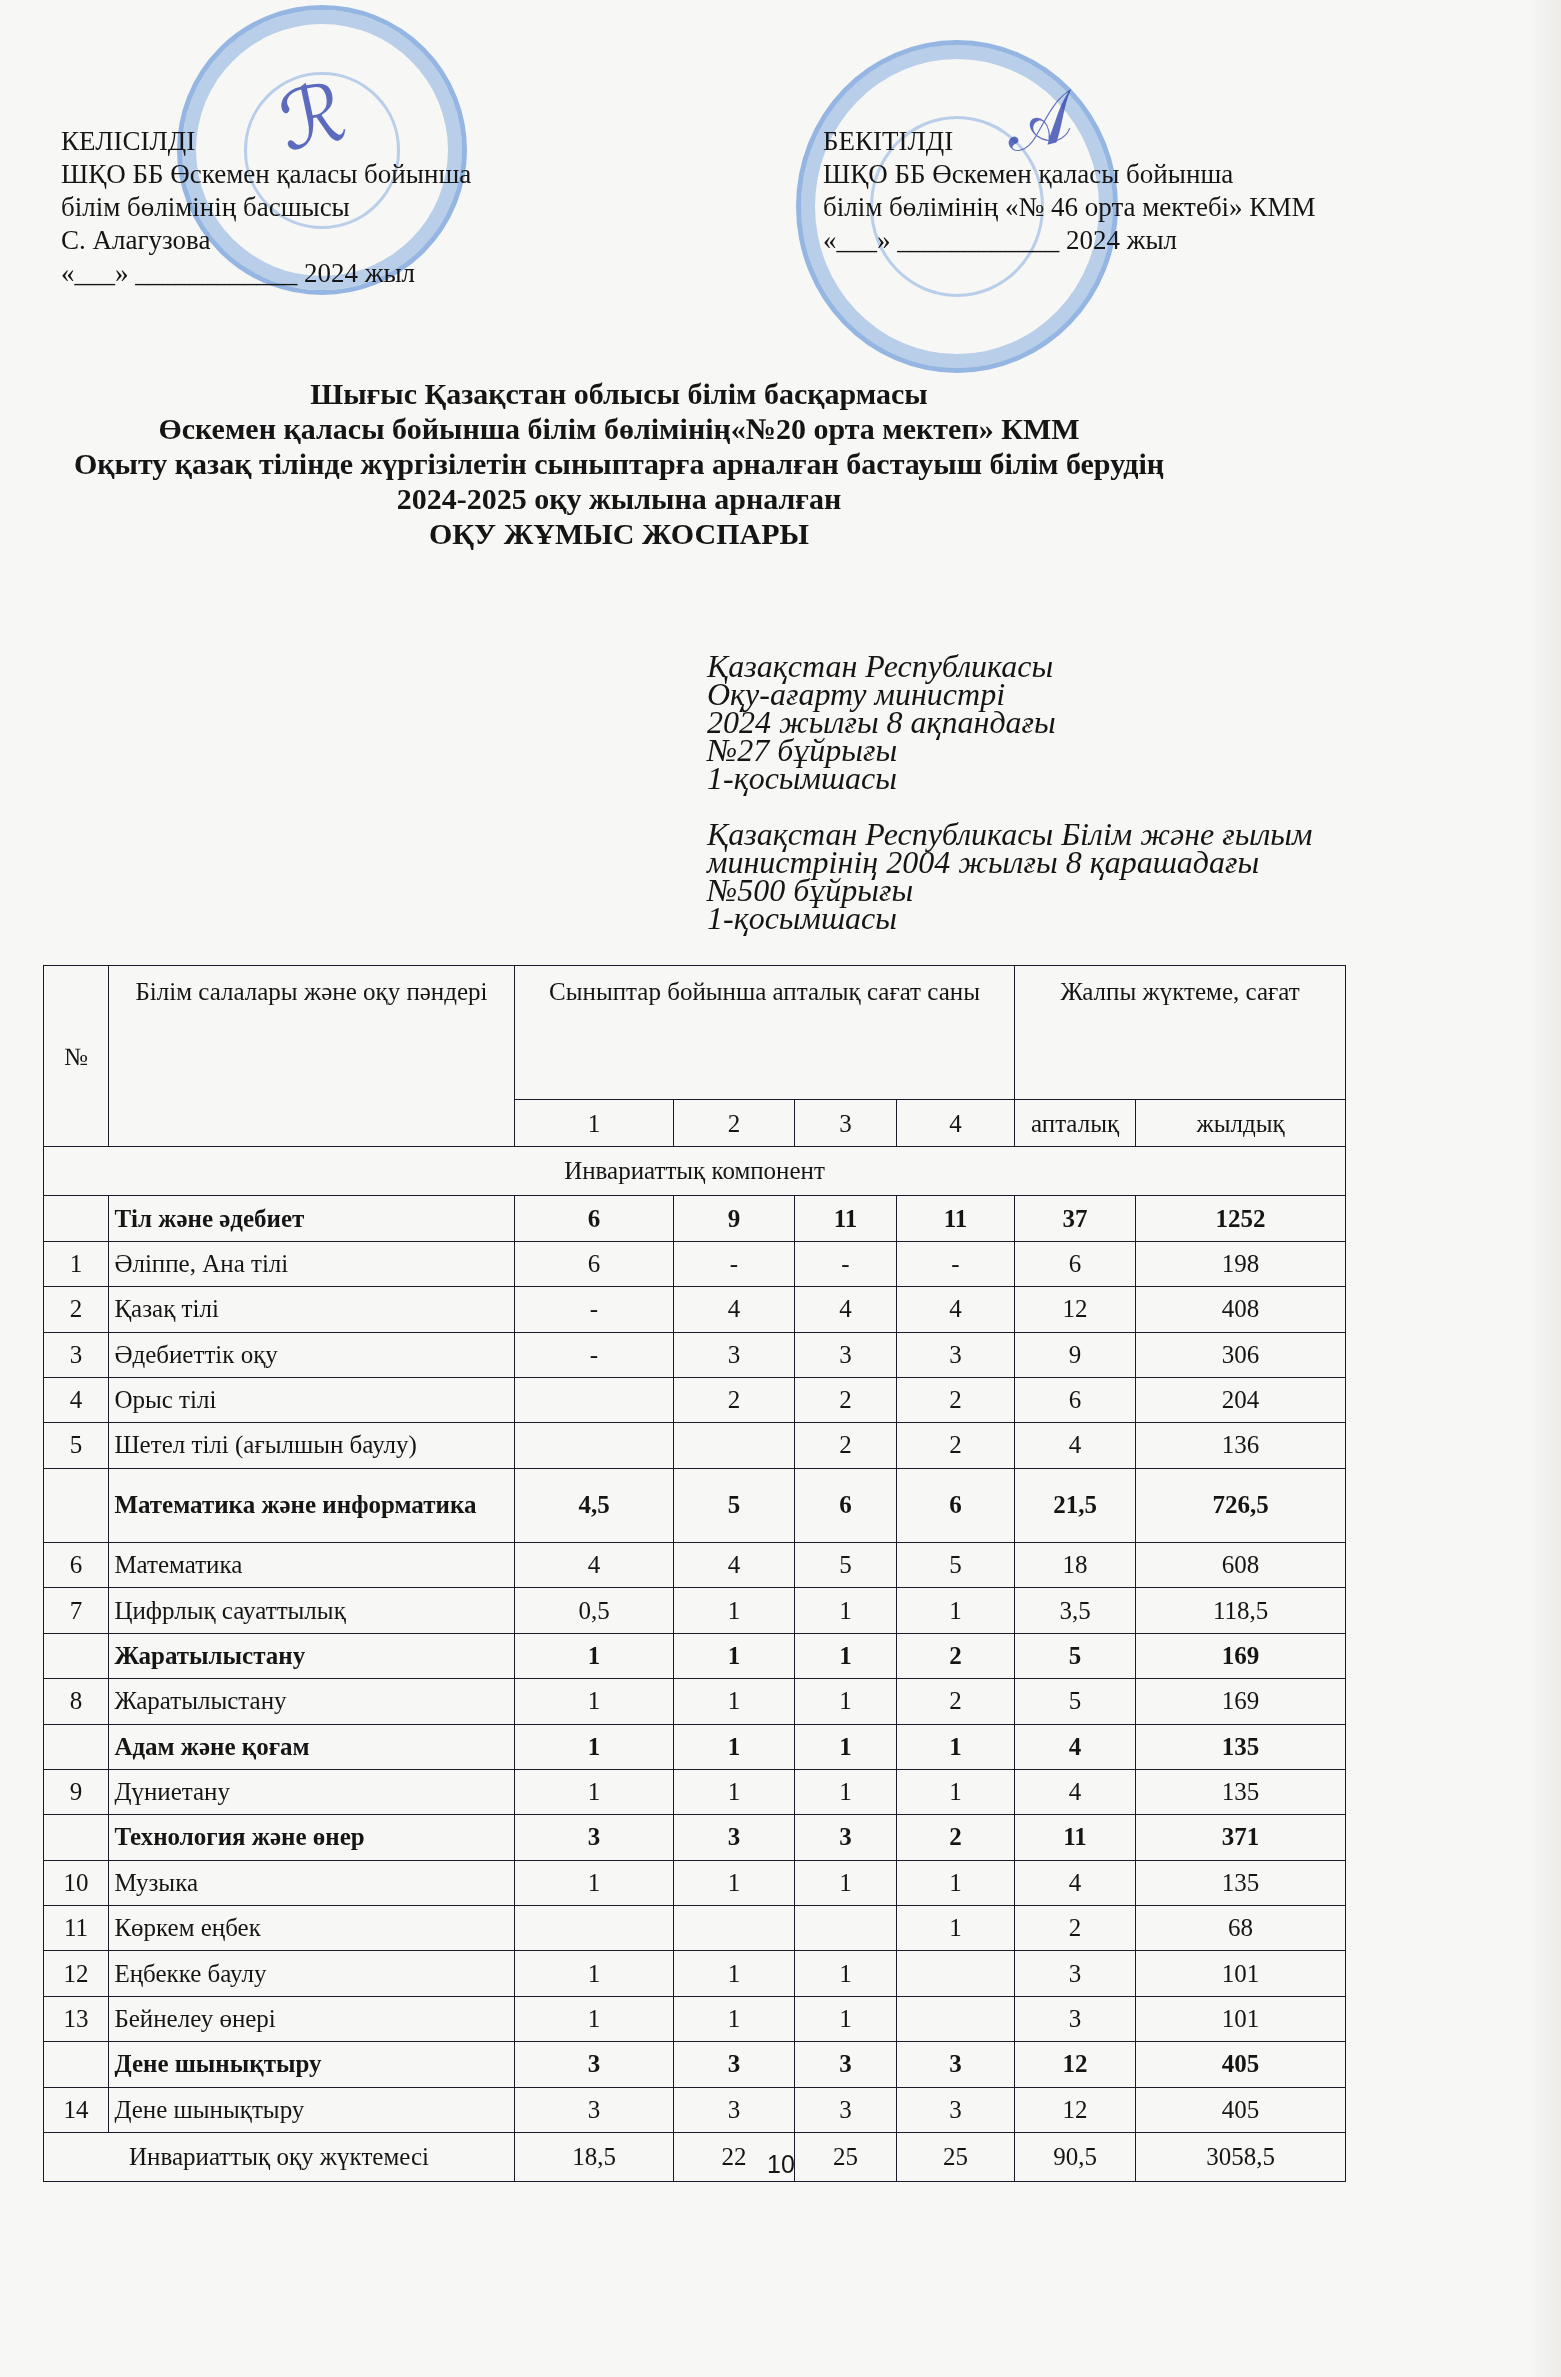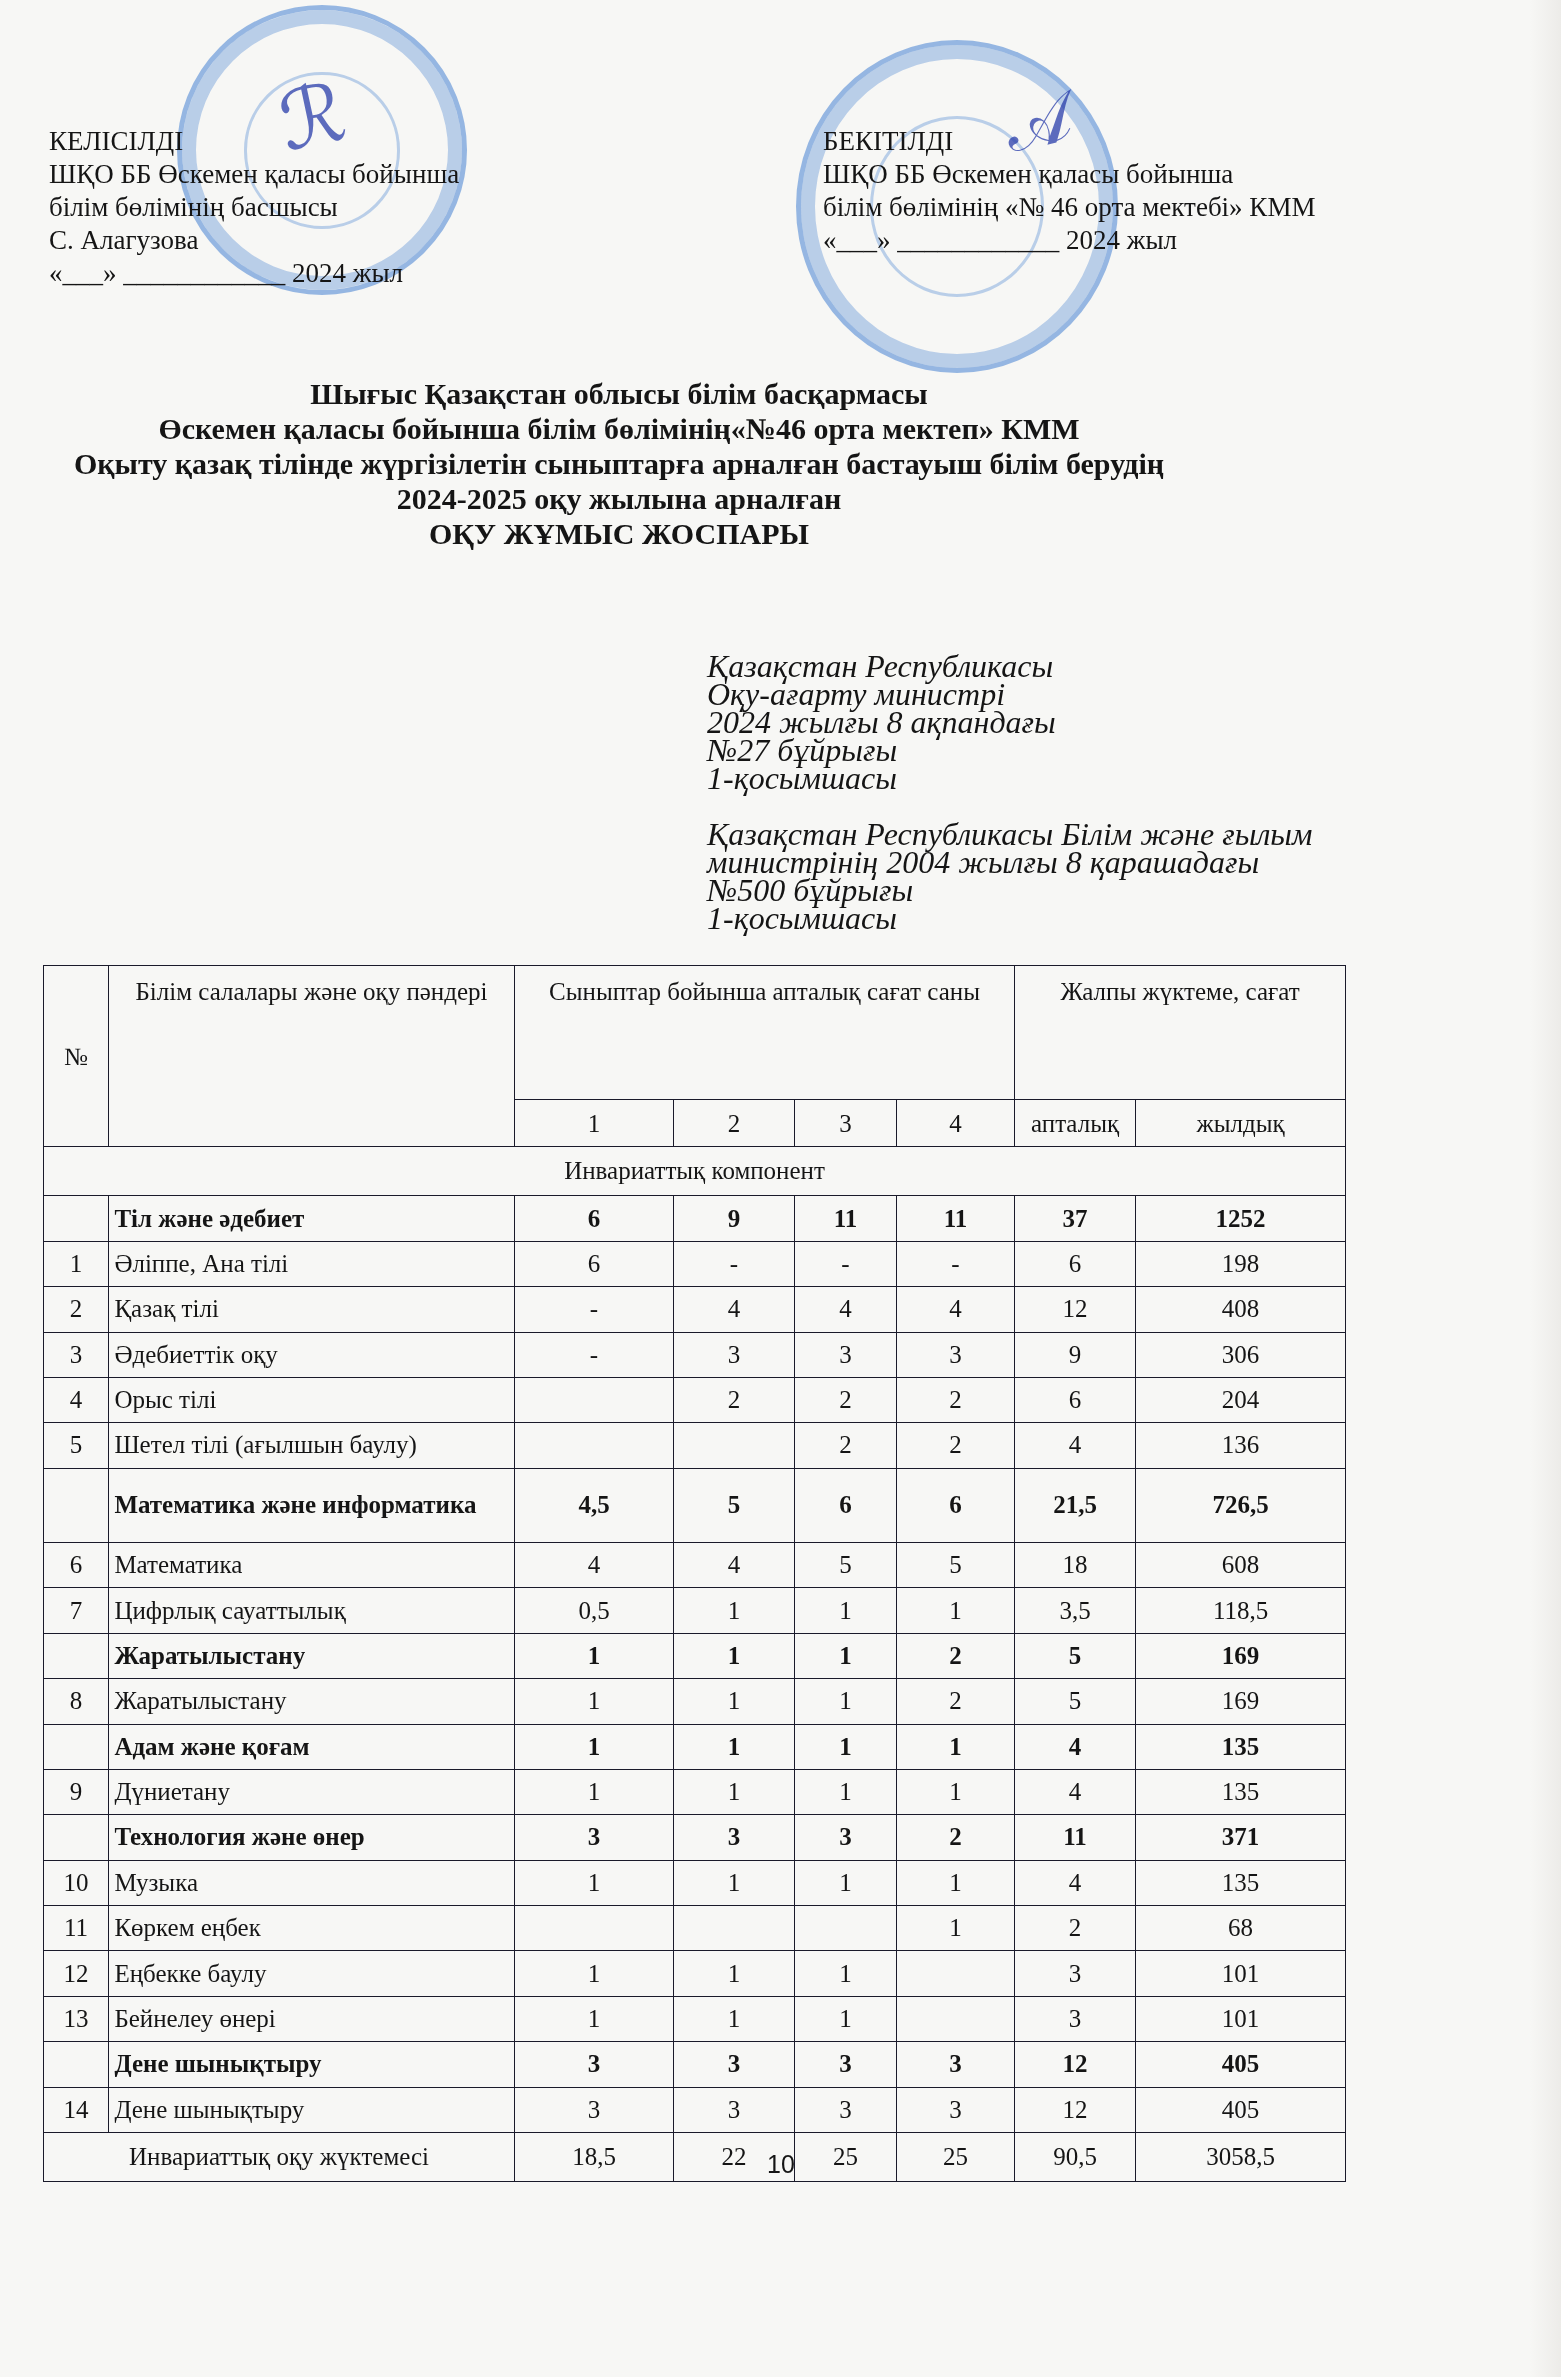--- a/index.html
+++ b/index.html
@@ -29,21 +29,21 @@
   .signature {
     position:absolute; font-family:"DejaVu Sans", sans-serif;
     color:rgba(40,60,170,0.75); font-size:81px; transform:rotate(-12deg);
   }
   .sig-left { left:280px; top:70px; }
   .sig-right { left:1005px; top:81px; font-size:70px; }
 
   .approval {
     position:absolute; font-size:27px; line-height:33px;
   }
-  .approval-left { left:49px; top:125px; }
+  .approval-left { left:61px; top:125px; }
   .approval-right { left:823px; top:125px; }
   .approval div { white-space:nowrap; }
 
   .title-block {
     position:absolute; left:0; top:376px; width:1238px; text-align:center;
     font-weight:bold; font-size:30px; line-height:35px;
   }
   .title-block div { white-space:nowrap; }
 
   .reference {
@@ -96,21 +96,21 @@
 
 <div class="approval approval-right">
   <div>БЕКІТІЛДІ</div>
   <div>ШҚО ББ  Өскемен қаласы бойынша</div>
   <div>білім бөлімінің  «№ 46 орта мектебі» КММ</div>
   <div>«___» ____________ 2024 жыл</div>
 </div>
 
 <div class="title-block">
   <div>Шығыс Қазақстан облысы білім басқармасы</div>
-  <div>Өскемен қаласы бойынша білім бөлімінің«№46 орта мектеп» КММ</div>
+  <div>Өскемен қаласы бойынша білім бөлімінің«№20 орта мектеп» КММ</div>
   <div>Оқыту қазақ тілінде жүргізілетін сыныптарға арналған бастауыш білім берудің</div>
   <div>2024-2025 оқу жылына арналған</div>
   <div>ОҚУ ЖҰМЫС ЖОСПАРЫ</div>
 </div>
 
 <div class="reference">
   <div>Қазақстан Республикасы</div>
   <div>Оқу-ағарту министрі</div>
   <div>2024 жылғы 8 ақпандағы</div>
   <div> №27 бұйрығы</div>

